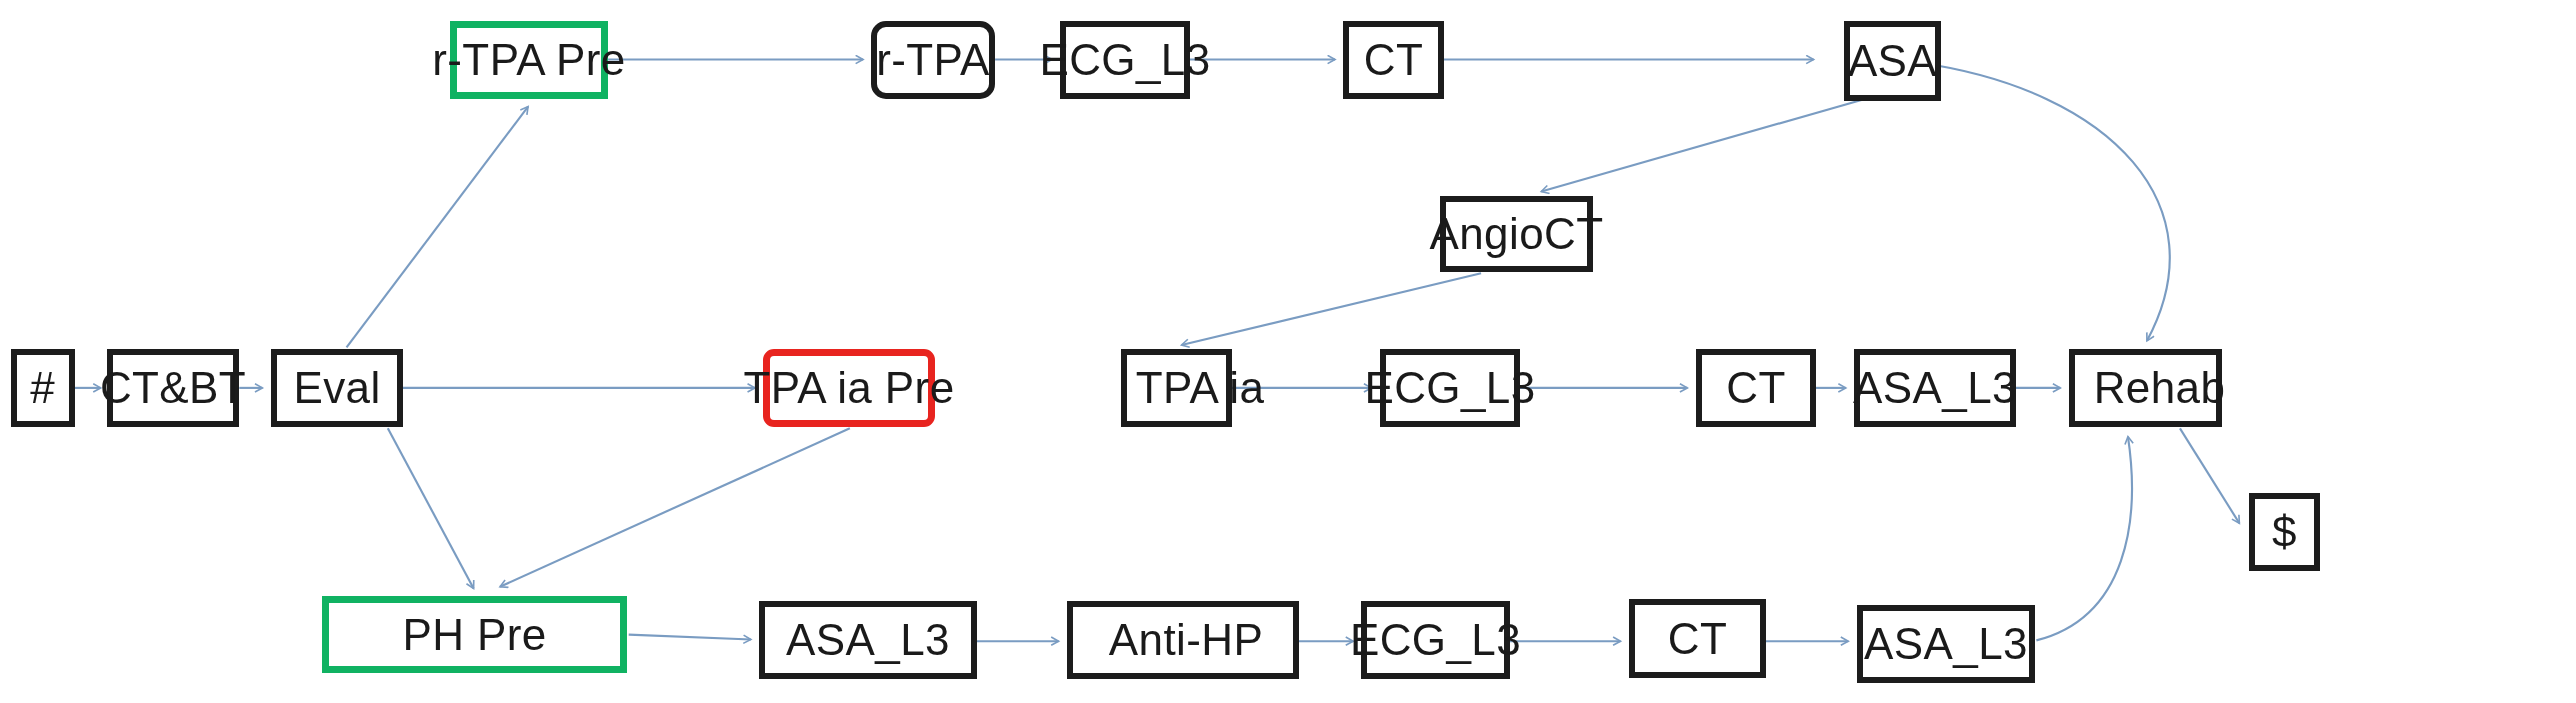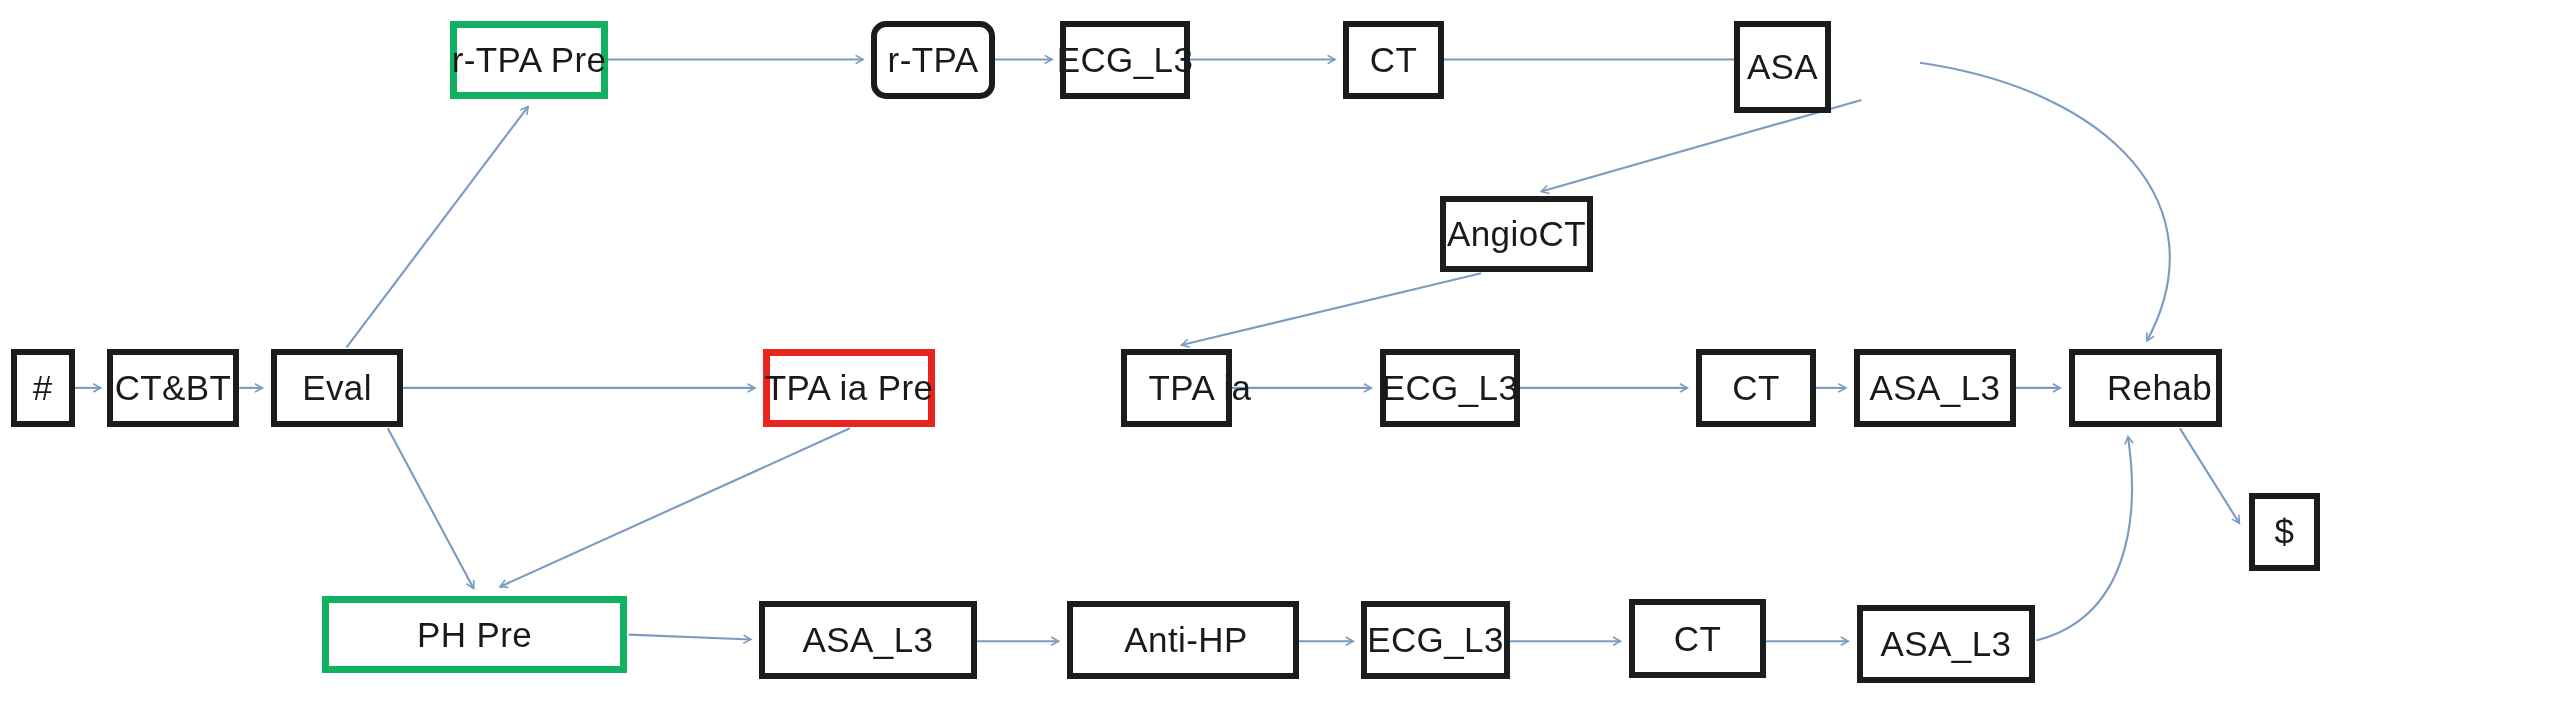--- a/index.html
+++ b/index.html
@@ -23,21 +23,21 @@
     stroke-width: 2.6px;
   }
   .node {
     position: absolute;
     box-sizing: border-box;
     background: #ffffff;
     display: flex;
     align-items: center;
     justify-content: center;
     color: #1a1a1a;
-    font-size: 35px;
+    font-size: 44px;
     letter-spacing: 0.4px;
     z-index: 2;
     text-align: center;
     white-space: nowrap;
   }
   .node.black { border: 6.6px solid #1c1c1c; }
   .node.green { border: 7.4px solid #10b262; }
   .node.red   { border: 7.4px solid #e8241f; }
 </style>
 </head>
@@ -73,32 +73,32 @@
     <path class="edge" d="M762,769 L910,775" marker-end="url(#arrowhead)"></path>
     <path class="edge" d="M1184,777 H1283" marker-end="url(#arrowhead)"></path>
     <path class="edge" d="M1574,777 H1640" marker-end="url(#arrowhead)"></path>
     <path class="edge" d="M1830,777 H1964" marker-end="url(#arrowhead)"></path>
     <path class="edge" d="M2140,777 H2240" marker-end="url(#arrowhead)"></path>
   </svg>
 
   <div class="node black" style="left:10.7px;   top:349px; width:64px;  height:78px;">#</div>
   <div class="node black" style="left:107px;  top:349px; width:132px; height:78px;">CT&amp;BT</div>
   <div class="node black" style="left:271px;  top:349px; width:132px; height:78px;">Eval</div>
-  <div class="node red" style="left:763px;  top:349px; width:172px; height:78px;">TPA ia Pre</div>
+  <div class="node red" style="left:763px;  top:349px; width:172px; height:78px;border-radius:11px;">TPA ia Pre</div>
   <div class="node black" style="left:1121px; top:349px; width:111px; height:78px;padding-left:47px;">TPA ia</div>
   <div class="node black" style="left:1380px; top:349px; width:140px; height:78px;">ECG_L3</div>
   <div class="node black" style="left:1696px; top:349px; width:120px; height:78px;">CT</div>
   <div class="node black" style="left:1854px; top:349px; width:162px; height:78px;">ASA_L3</div>
   <div class="node black" style="left:2069px; top:349px; width:153px; height:78px;padding-left:28px;">Rehab</div>
 
   <div class="node green" style="left:450px;  top:20.6px;  width:158px; height:78px;">r-TPA Pre</div>
   <div class="node black" style="left:871px; top:20.6px;  width:124px; height:78px;border-radius:15px;">r-TPA</div>
   <div class="node black" style="left:1060px; top:20.6px;  width:130px; height:78px;">ECG_L3</div>
   <div class="node black" style="left:1343px; top:20.6px;  width:101px; height:78px;">CT</div>
-  <div class="node black" style="left:1734px; top:20.6px;  width:97px; height:92px;">ASA</div>
+  <div class="node black" style="left:1844px; top:20.6px;  width:97px; height:80px;">ASA</div>
 
   <div class="node black" style="left:1440px; top:196px; width:153px; height:76px;">AngioCT</div>
 
   <div class="node green" style="left:322px;  top:596px; width:305px; height:77px;">PH Pre</div>
   <div class="node black" style="left:759px;  top:601px; width:218px; height:78px;">ASA_L3</div>
   <div class="node black" style="left:1067px; top:601px; width:232px; height:78px;padding-left:6px;">Anti-HP</div>
   <div class="node black" style="left:1361px; top:601px; width:149px; height:78px;">ECG_L3</div>
   <div class="node black" style="left:1629px; top:599px; width:137px; height:79px;">CT</div>
   <div class="node black" style="left:1857px; top:605px; width:178px; height:78px;">ASA_L3</div>
 

